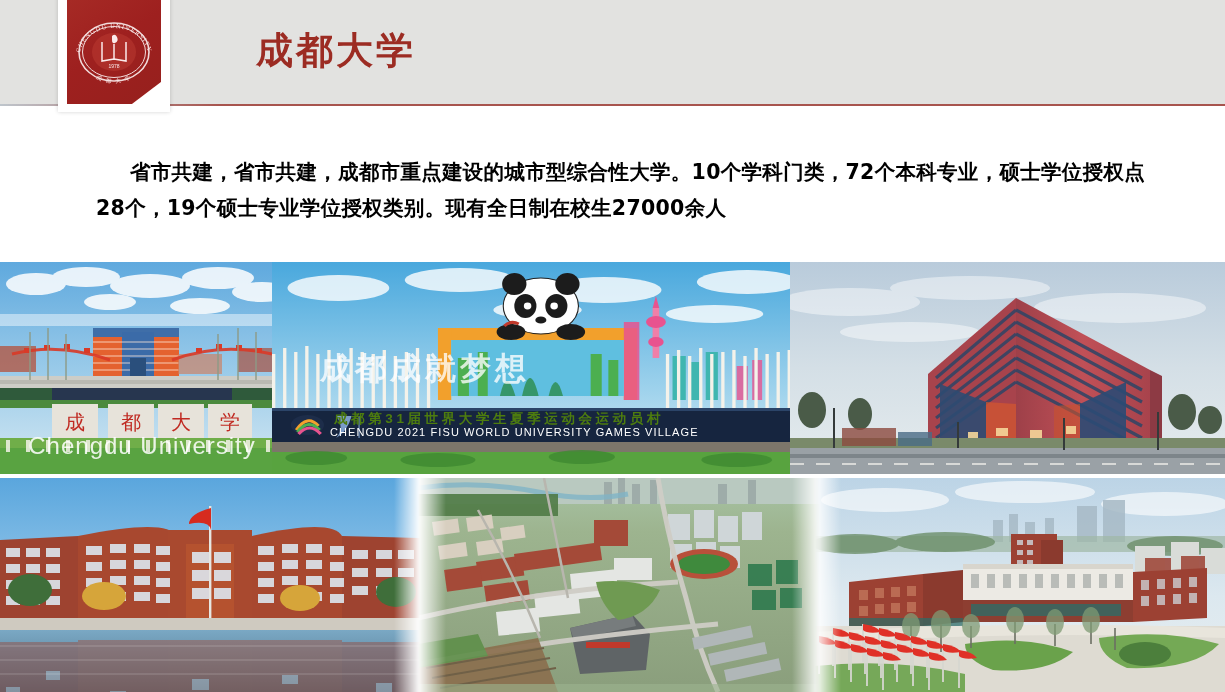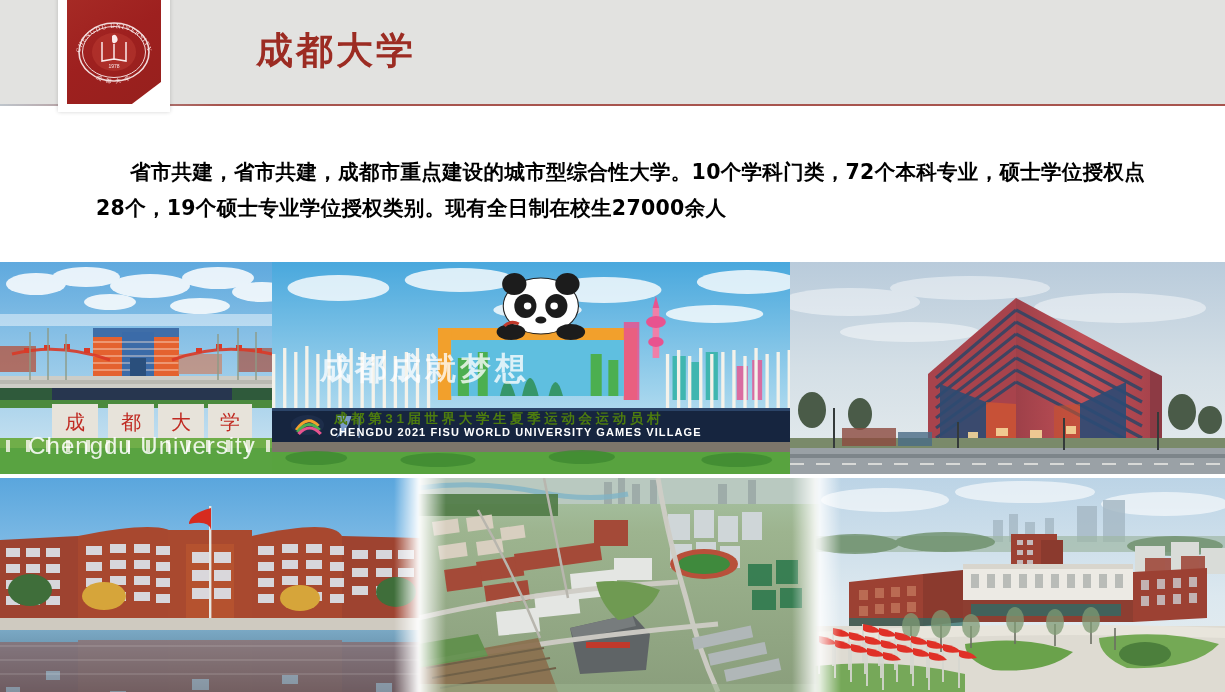--- a/index.html
+++ b/index.html
@@ -383,21 +383,21 @@
         <rect x="0" y="190" width="498" height="22" fill="#58a33f"></rect>
         <g fill="#3e8a31" opacity=".8">
           <ellipse cx="40" cy="196" rx="28" ry="7"></ellipse>
             <ellipse cx="150" cy="198" rx="34" ry="7"></ellipse>
           <ellipse cx="280" cy="195" rx="30" ry="7"></ellipse>
             <ellipse cx="420" cy="198" rx="32" ry="7"></ellipse>
         </g>
       </svg>
       <div class="cap" style="left:48px; top:86px; font-size:31px; font-weight:700; letter-spacing:4px; color:rgba(255,255,255,.78);">成都成就梦想</div>
       <div class="cap" style="left:62px; top:148px; font-size:13.5px; font-weight:700; letter-spacing:3.6px; color:#4d7c0f;">成都第31届世界大学生夏季运动会运动员村</div>
-      <div class="cap" style="left:58px; top:164px; font-size:11px; font-weight:700; letter-spacing:1.1px; color:#ffffff;">CHENGDU 2021 FISU WORLD UNIVERSITY GAMES VILLAGE</div>
+      <div class="cap" style="left:58px; top:164px; font-size:11px; font-weight:400; letter-spacing:1.1px; color:#ffffff;">CHENGDU 2021 FISU WORLD UNIVERSITY GAMES VILLAGE</div>
     </div>
 
     <div class="photo p3">
       <svg viewBox="0 0 435 212" preserveAspectRatio="none">
         <defs>
           <linearGradient id="sky3" x1="0" y1="0" x2="0" y2="1">
             <stop offset="0" stop-color="#b9cbdb"></stop>
               <stop offset=".5" stop-color="#d4dfe6"></stop>
               <stop offset="1" stop-color="#e6ecee"></stop>
           </linearGradient>

